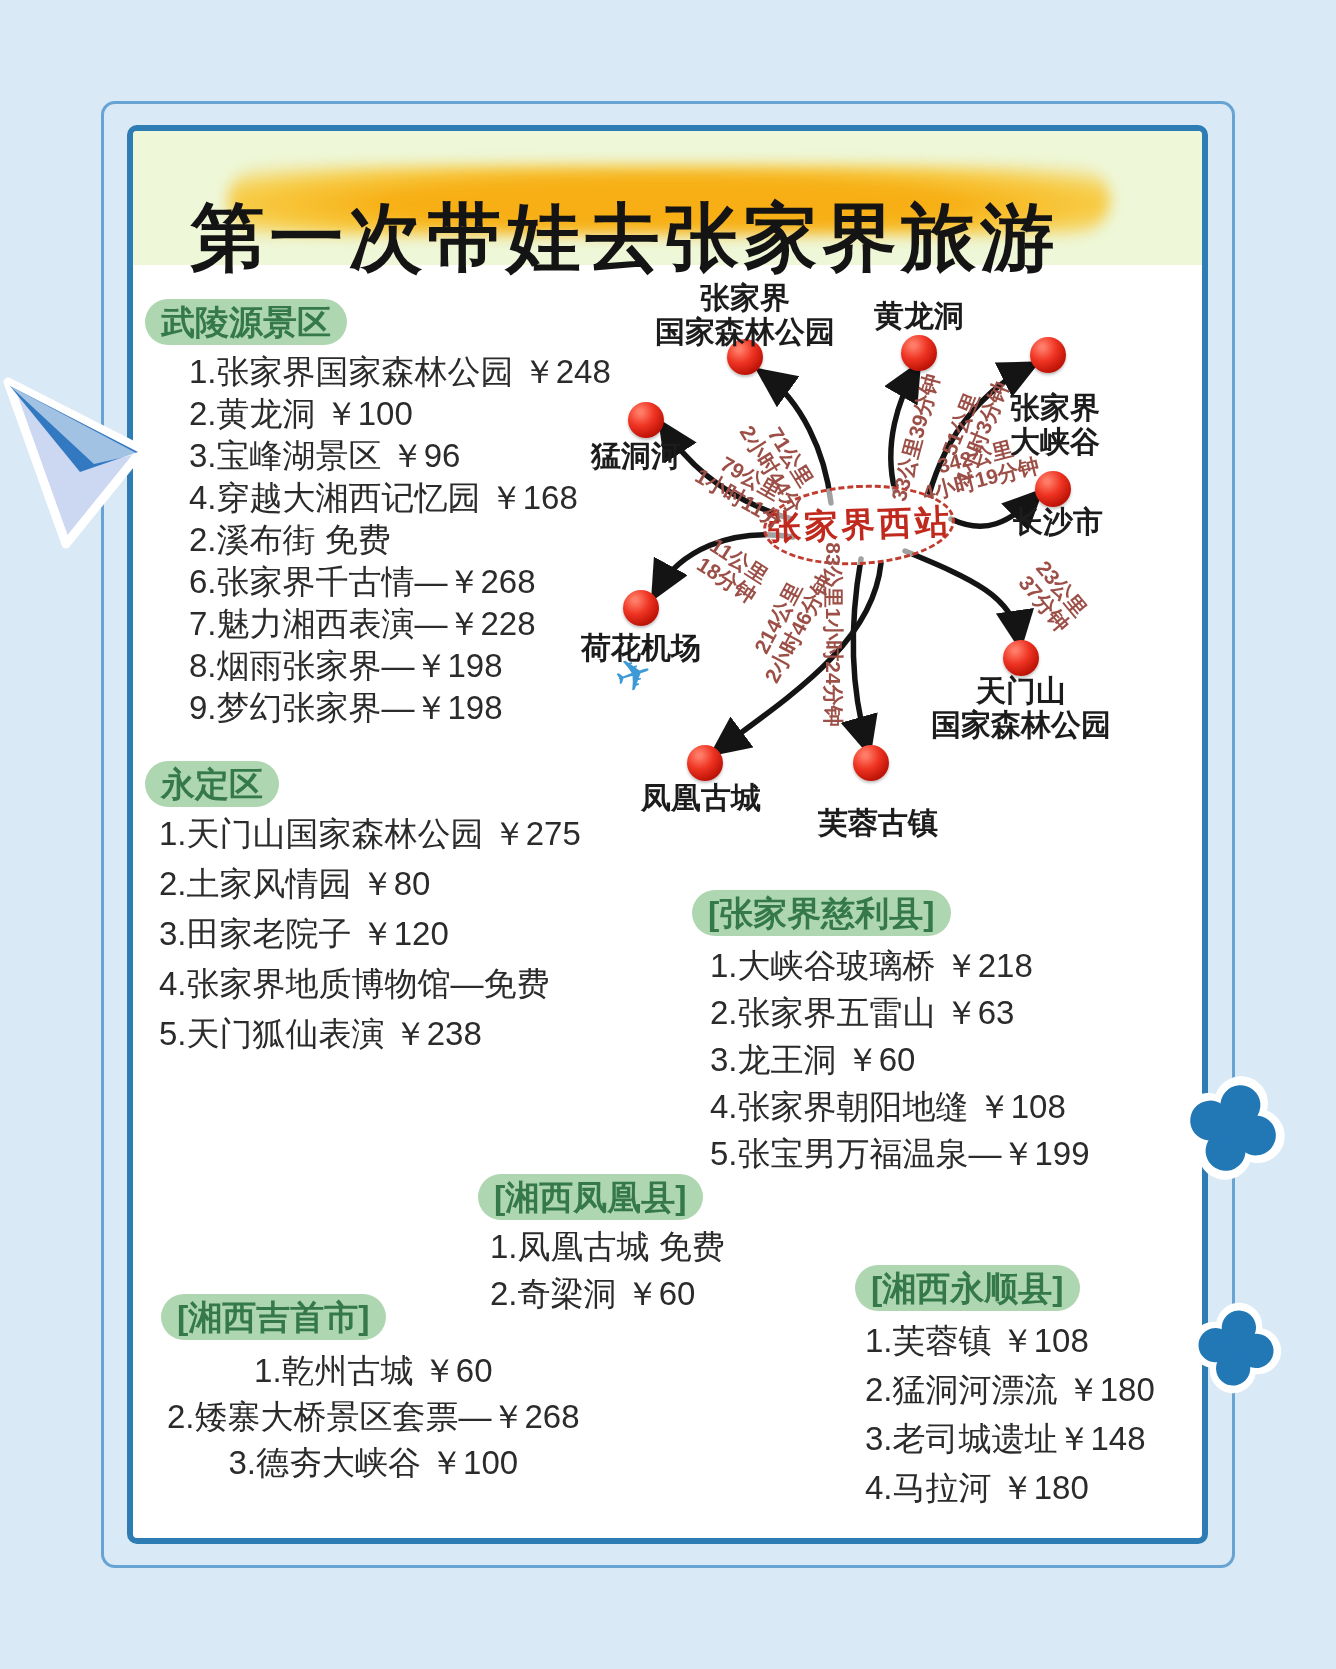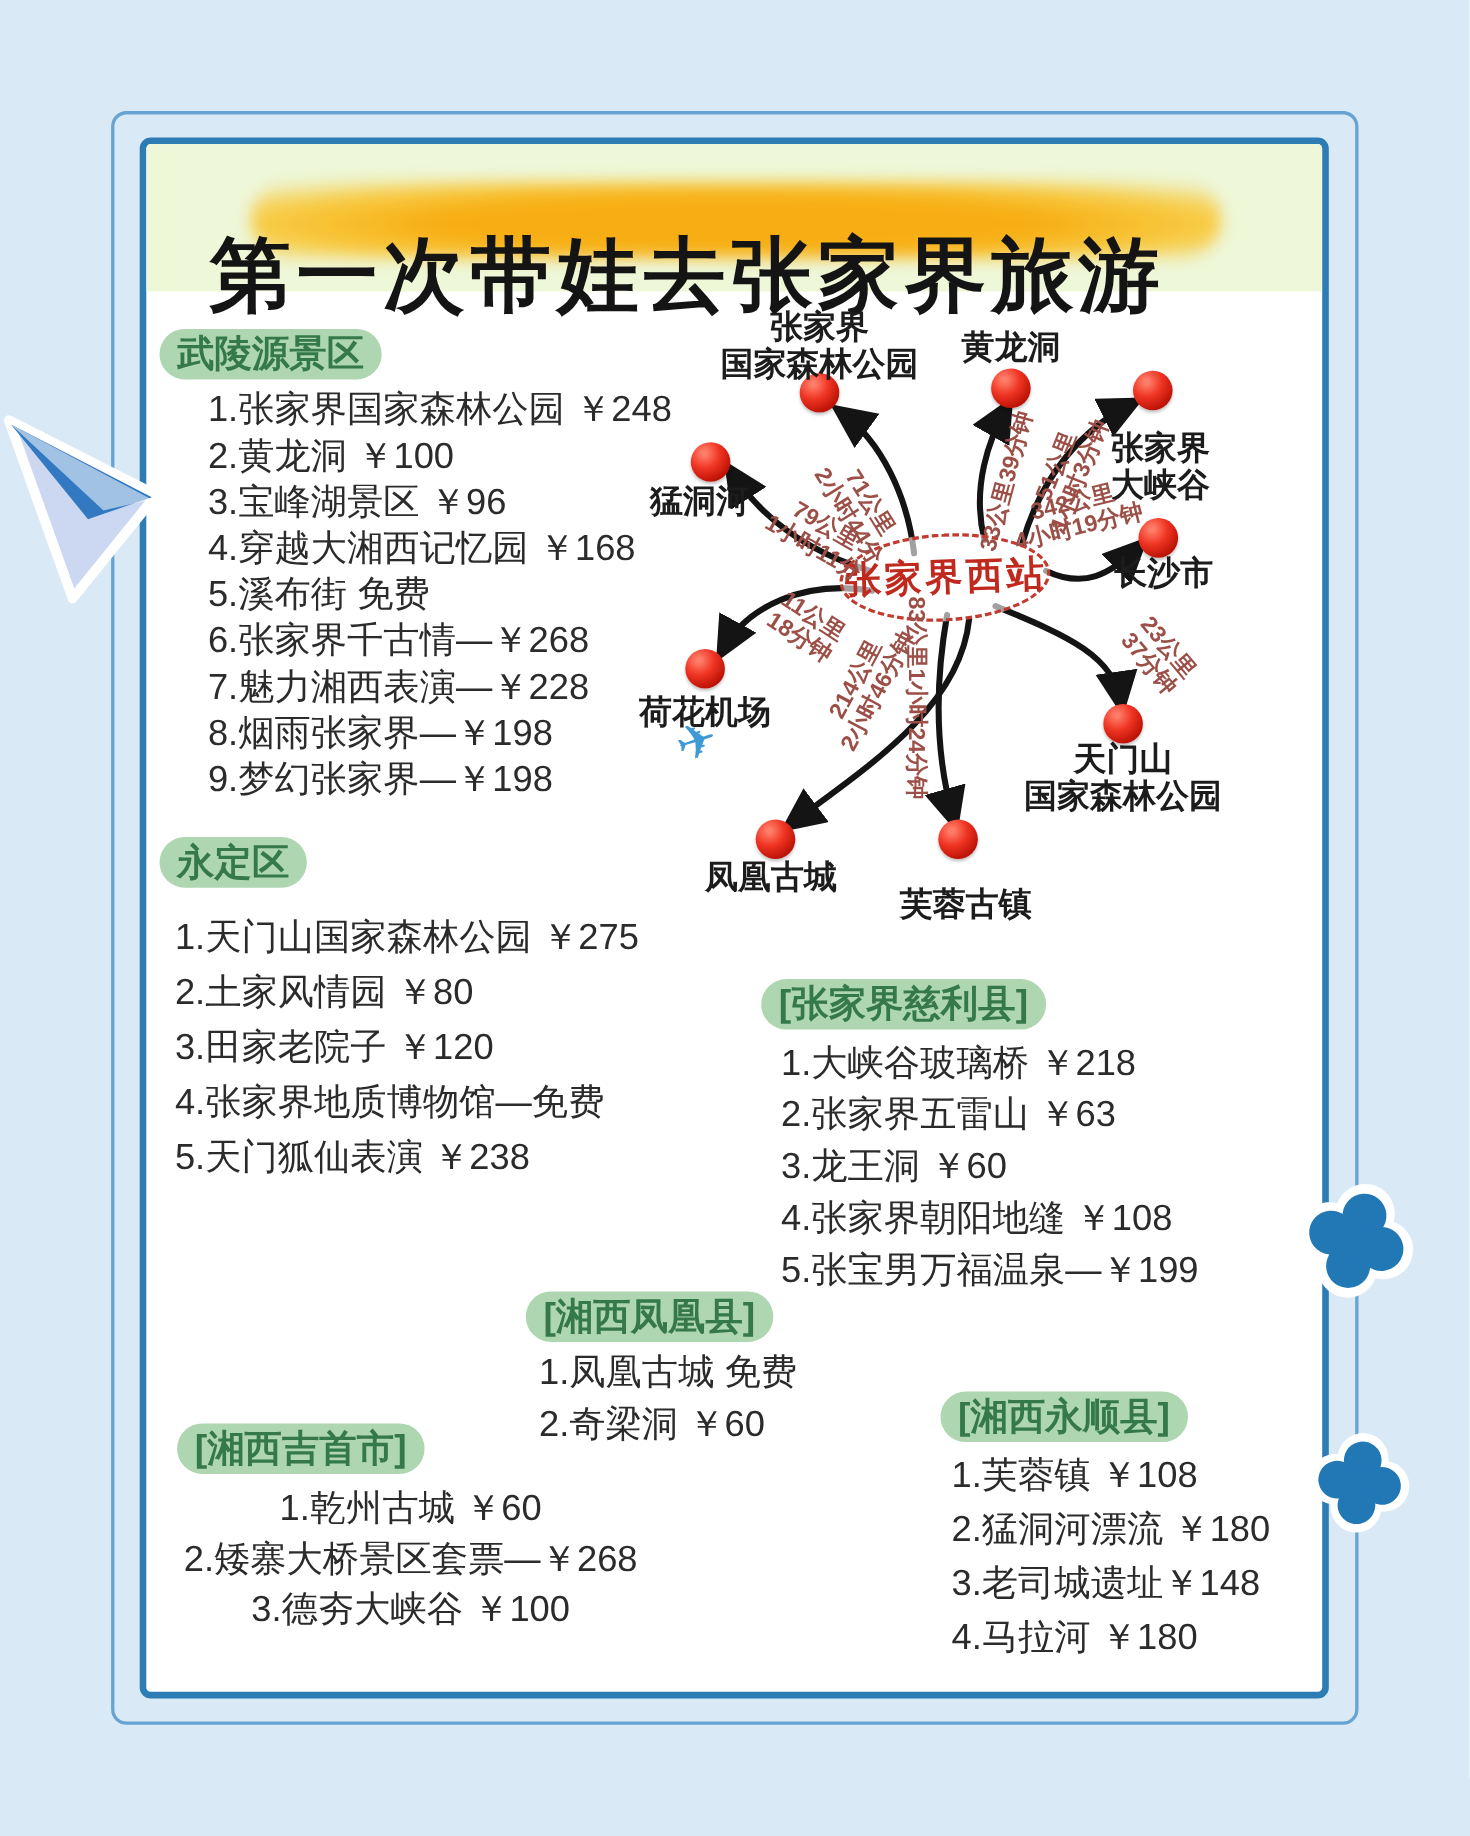--- a/index.html
+++ b/index.html
@@ -17,21 +17,21 @@
     border:6px solid #2d7cb3;border-radius:10px;background:#ffffff;
     box-sizing:border-box;overflow:hidden;
   }
   .title-band{position:absolute;left:0;top:0;width:1069px;height:134px;background:#eef7d8;}
   .title-highlight{
     position:absolute;left:95px;top:34px;width:882px;height:70px;
     background:radial-gradient(ellipse at 50% 55%, rgba(247,173,16,.98) 45%, rgba(249,196,44,.85) 70%, rgba(249,196,44,0) 96%);
     border-radius:36px;filter:blur(7px);
   }
   .big-title{
-    position:absolute;left:0;top:20px;width:984px;text-align:center;
+    position:absolute;left:0;top:8px;width:984px;text-align:center;
     font-size:74px;font-weight:900;letter-spacing:5px;color:#141414;white-space:nowrap;
   }
   
   .section{position:absolute;}
   .pill{
     display:inline-block;background:#aed6b0;color:#35794a;
     font-size:34px;font-weight:800;line-height:38px;
     padding:4px 16px;border-radius:26px;white-space:nowrap;
   }
   .items{margin:0;}
@@ -193,31 +193,31 @@
     <span style="display:block">1小时11分</span>
   </div>
 
   <div class="section lh42" style="left:12px;top:168px;">
     <div class="pill">武陵源景区</div>
     <div class="items" style="margin:6px 0 0 12px;">
       <div class="item">1.张家界国家森林公园 ￥248</div>
       <div class="item">2.黄龙洞 ￥100</div>
       <div class="item">3.宝峰湖景区 ￥96</div>
       <div class="item">4.穿越大湘西记忆园 ￥168</div>
-      <div class="item">5.溪布街 免费</div>
+      <div class="item">2.溪布街 免费</div>
       <div class="item">6.张家界千古情—￥268</div>
       <div class="item">7.魅力湘西表演—￥228</div>
       <div class="item">8.烟雨张家界—￥198</div>
       <div class="item">9.梦幻张家界—￥198</div>
     </div>
   </div>
 
   <div class="section lh50" style="left:12px;top:630px;">
     <div class="pill">永定区</div>
-    <div class="items" style="margin:20px 0 0 14px;">
+    <div class="items" style="margin:2px 0 0 14px;">
       <div class="item">1.天门山国家森林公园 ￥275</div>
       <div class="item">2.土家风情园 ￥80</div>
       <div class="item">3.田家老院子 ￥120</div>
       <div class="item">4.张家界地质博物馆—免费</div>
       <div class="item">5.天门狐仙表演 ￥238</div>
     </div>
   </div>
 
 
   <div class="section lh46" style="left:28px;top:1163px;">

